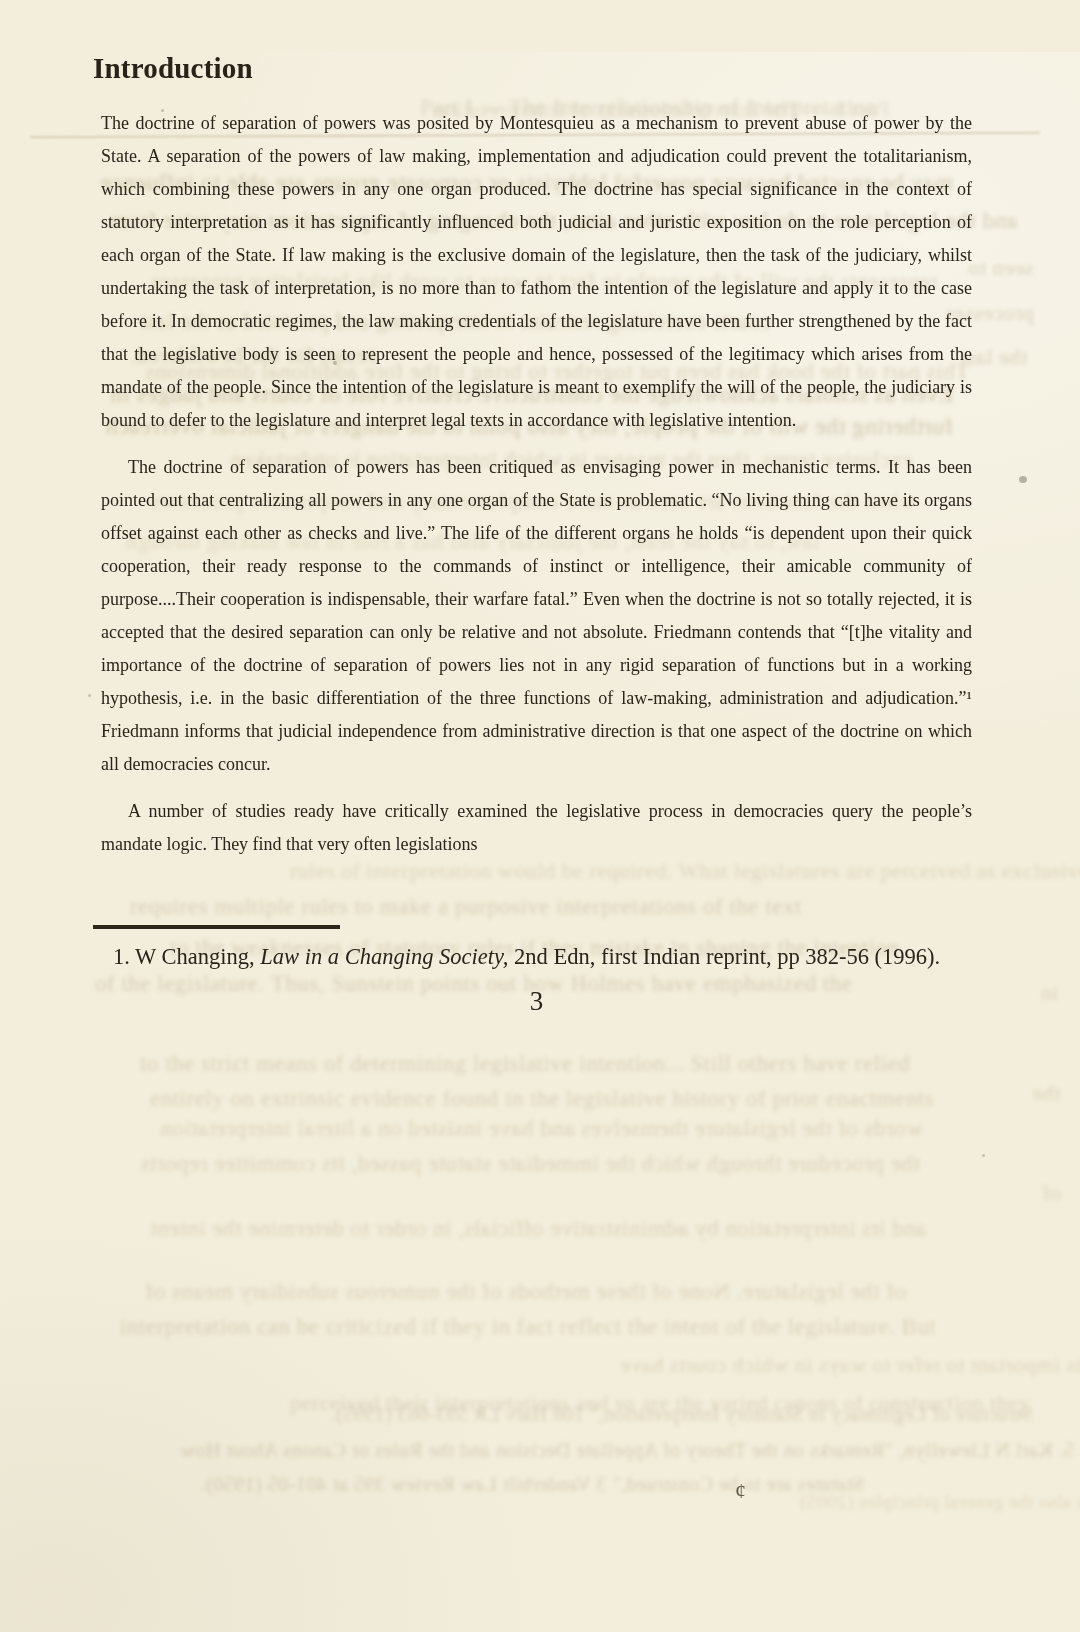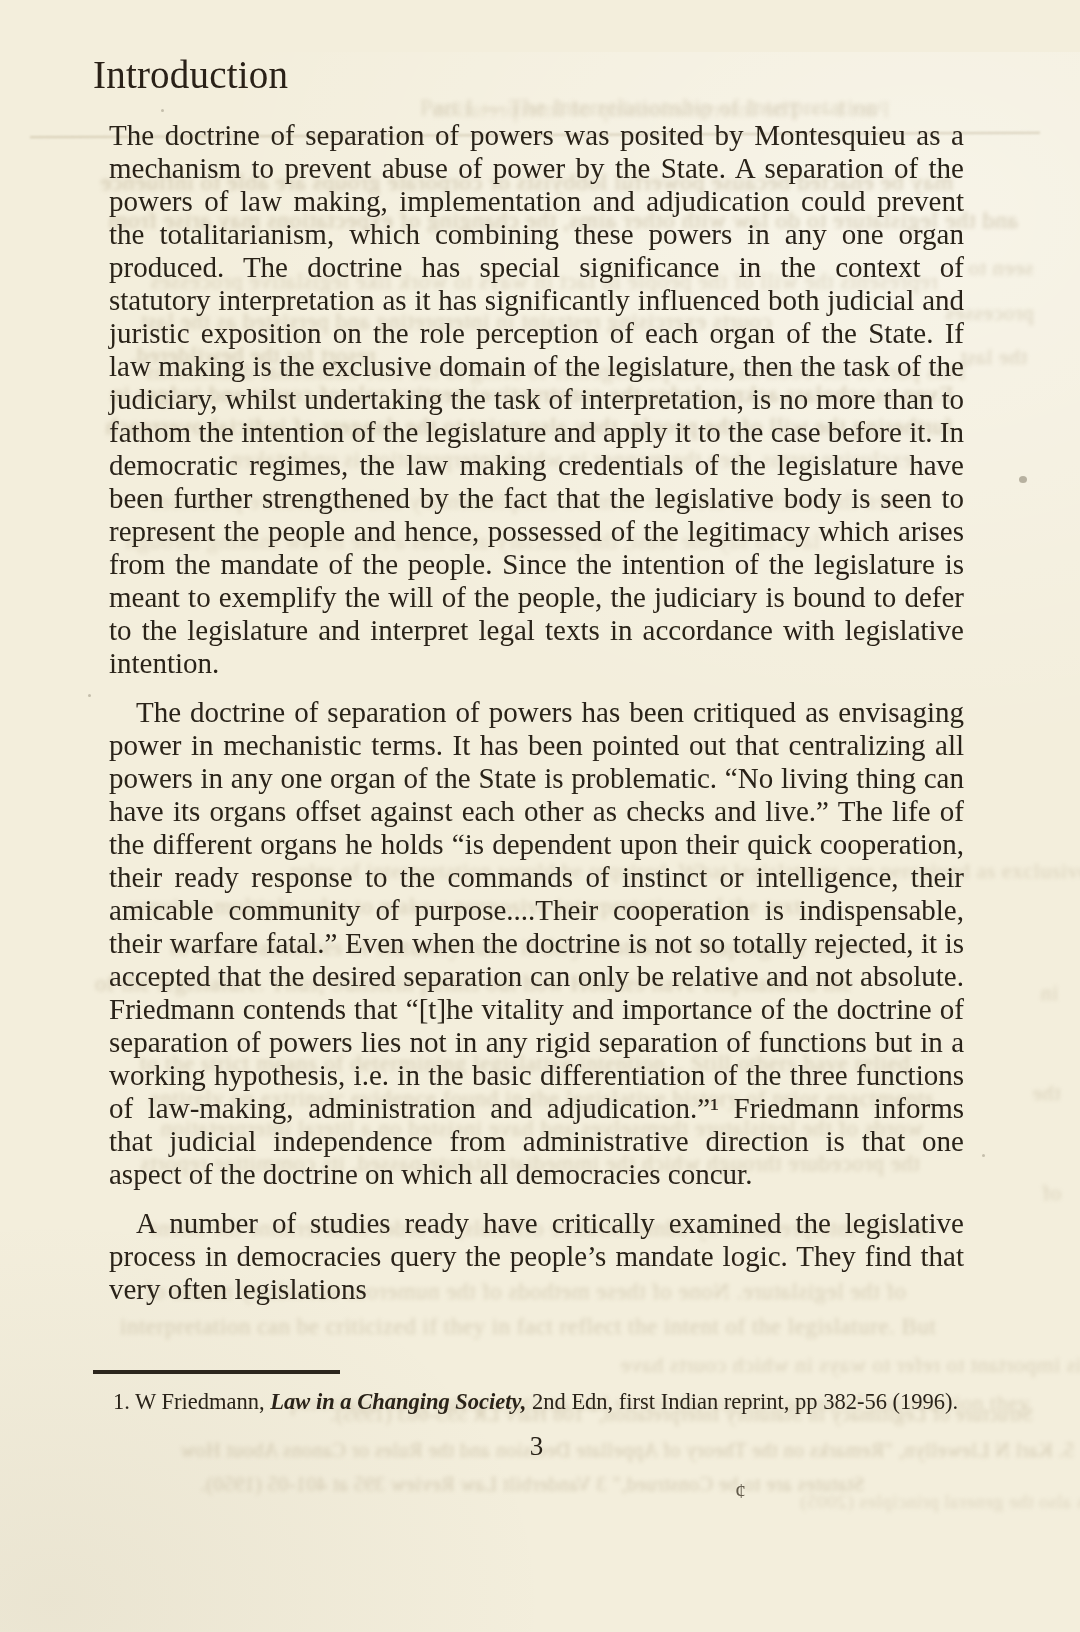--- a/index.html
+++ b/index.html
@@ -68,49 +68,49 @@
     color: #211b12;
     font-weight: normal;
   }
   .chapter-title .tline {
     display: block;
     transform: scaleX(0.97) scaleY(1.06);
     transform-origin: center;
   }
   .section-heading {
     margin: 52px 0 0 0;
-    font-size: 39px;
-    font-weight: normal;
+    font-size: 29px;
+    font-weight: bold;
     color: #2a2118;
     letter-spacing: 0.2px;
   }
   .para {
-    margin: 16px;
-    font-size: 29px;
+    margin: 8px;
+    font-size: 18px;
     line-height: 33px;
     text-align: justify;
     color: #2a2319;
   }
   .para.first { margin-top: 22px; }
   .para.indent { text-indent: 27px; }
   .para + .para { margin-top: 14px; }
   .footnote-rule {
     margin-top: 64px;
     width: 247px;
     height: 4px;
     background: #2c261d;
   }
   .footnote {
     margin: 13px 0 0 0;
     padding-left: 20px;
     font-size: 22.5px;
     line-height: 30px;
     color: #2a2319;
   }
-  .footnote i { font-style: italic; font-weight: bold; }
+  .footnote i { font-style: italic; }
   .page-number {
     margin: 14px 0 0 0;
     text-align: center;
     font-size: 27px;
     color: #2a2319;
   }
   .speck {
     position: absolute;
     border-radius: 50%;
     background: #6d6350;
@@ -175,18 +175,18 @@
     <h2 class="section-heading">Introduction</h2>
 
     <p class="para first">The doctrine of separation of powers was posited by Montesquieu as a mechanism to prevent abuse of power by the State. A separation of the powers of law making, implementation and adjudication could prevent the totalitarianism, which combining these powers in any one organ produced. The doctrine has special significance in the context of statutory interpretation as it has significantly influenced both judicial and juristic exposition on the role perception of each organ of the State. If law making is the exclusive domain of the legislature, then the task of the judiciary, whilst undertaking the task of interpretation, is no more than to fathom the intention of the legislature and apply it to the case before it. In democratic regimes, the law making credentials of the legislature have been further strengthened by the fact that the legislative body is seen to represent the people and hence, possessed of the legitimacy which arises from the mandate of the people. Since the intention of the legislature is meant to exemplify the will of the people, the judiciary is bound to defer to the legislature and interpret legal texts in accordance with legislative intention.</p>
 
     <p class="para indent">The doctrine of separation of powers has been critiqued as envisaging power in mechanistic terms. It has been pointed out that centralizing all powers in any one organ of the State is problematic. “No living thing can have its organs offset against each other as checks and live.” The life of the different organs he holds “is dependent upon their quick cooperation, their ready response to the commands of instinct or intelligence, their amicable community of purpose....Their cooperation is indispensable, their warfare fatal.” Even when the doctrine is not so totally rejected, it is accepted that the desired separation can only be relative and not absolute. Friedmann contends that “[t]he vitality and importance of the doctrine of separation of powers lies not in any rigid separation of functions but in a working hypothesis, i.e. in the basic differentiation of the three functions of law-making, administration and adjudication.”¹ Friedmann informs that judicial independence from administrative direction is that one aspect of the doctrine on which all democracies concur.</p>
 
     <p class="para indent">A number of studies ready have critically examined the legislative process in democracies query the people’s mandate logic. They find that very often legislations</p>
 
     <div class="footnote-rule"></div>
 
-    <p class="footnote"><span>1.</span><span> W Friedmann, </span><i>Law in a Changing Society,</i><span> 2nd Edn, first Indian reprint, pp 382-56 (1996).</span></p>
+    <p class="footnote"><span>1.</span><span> W Changing, </span><i>Law in a Changing Society,</i><span> 2nd Edn, first Indian reprint, pp 382-56 (1996).</span></p>
 
     <p class="page-number">3</p>
 
   </div>
 </div>
 
 </body></html>

